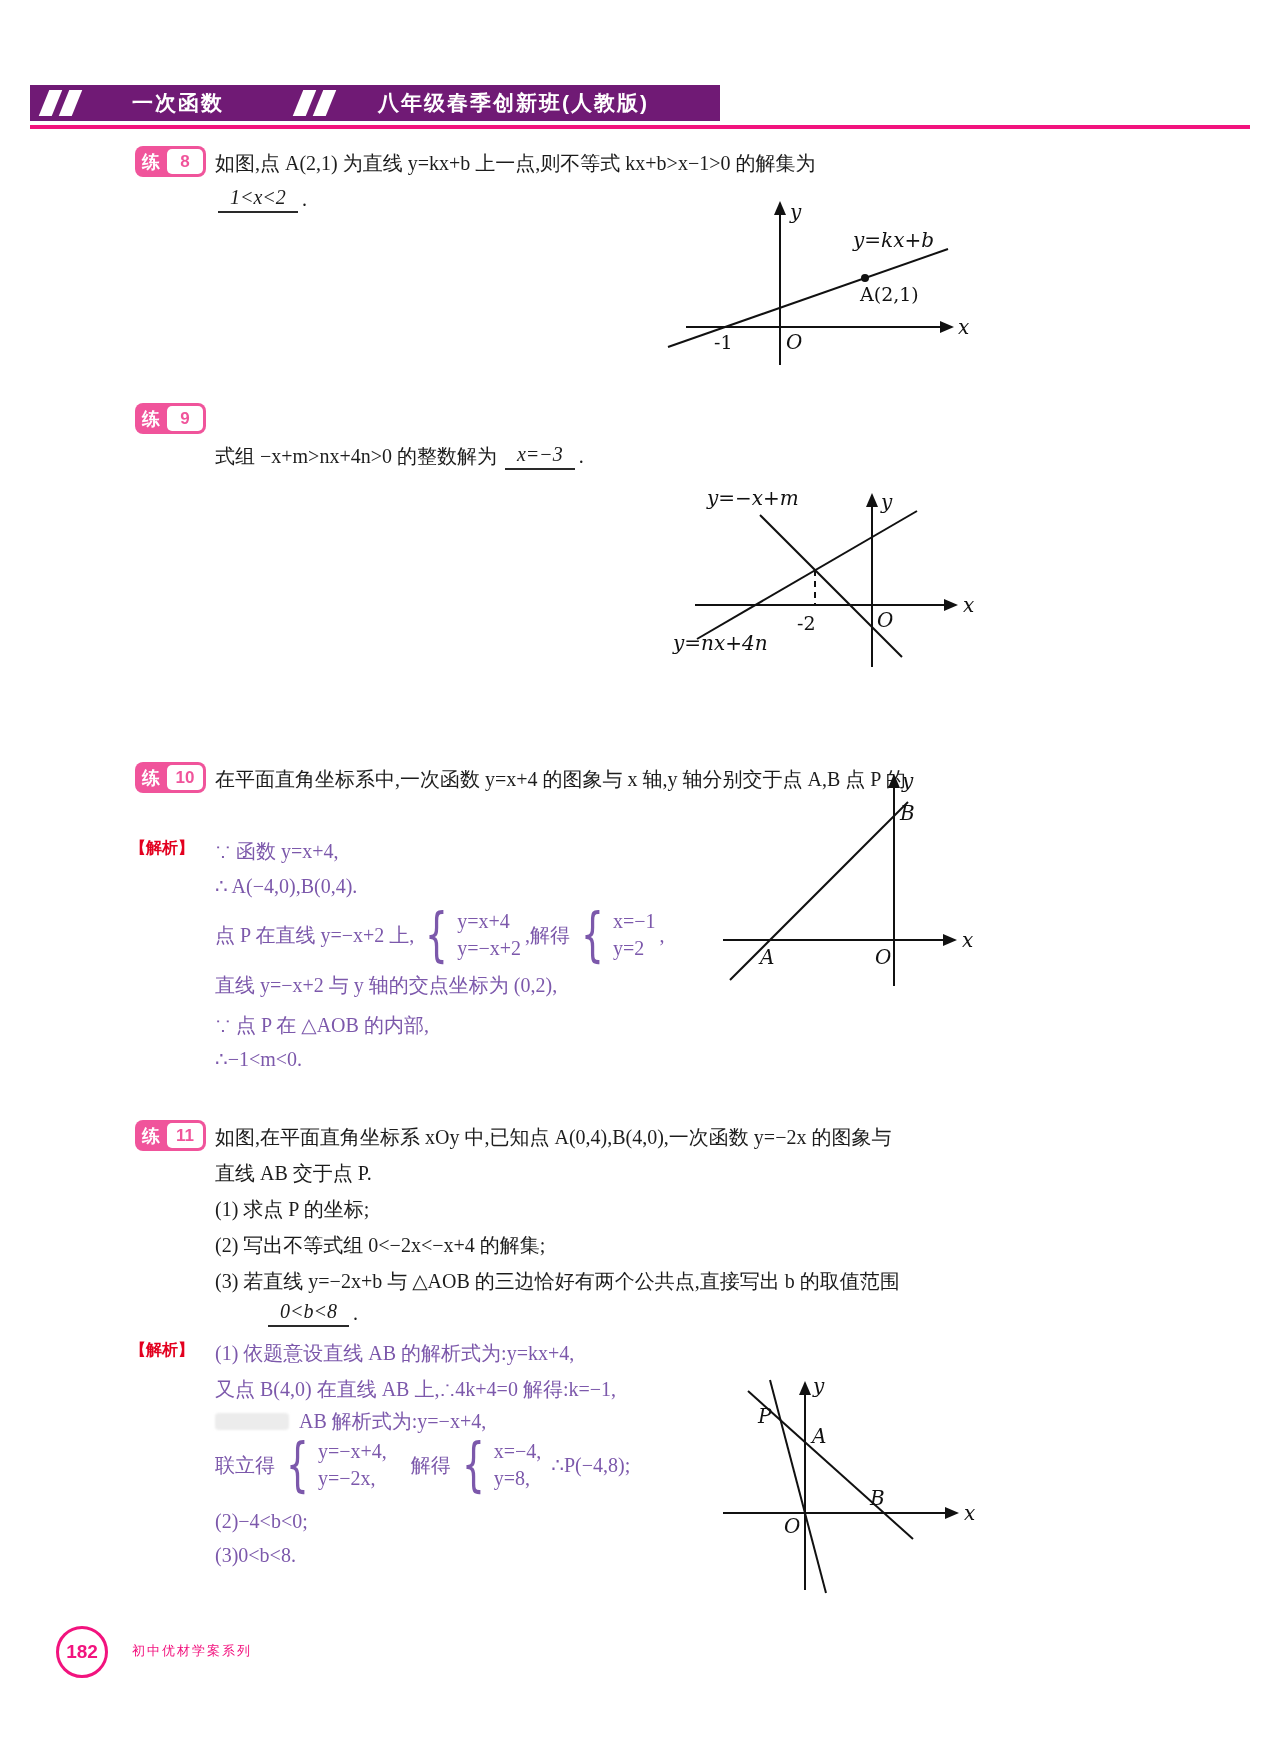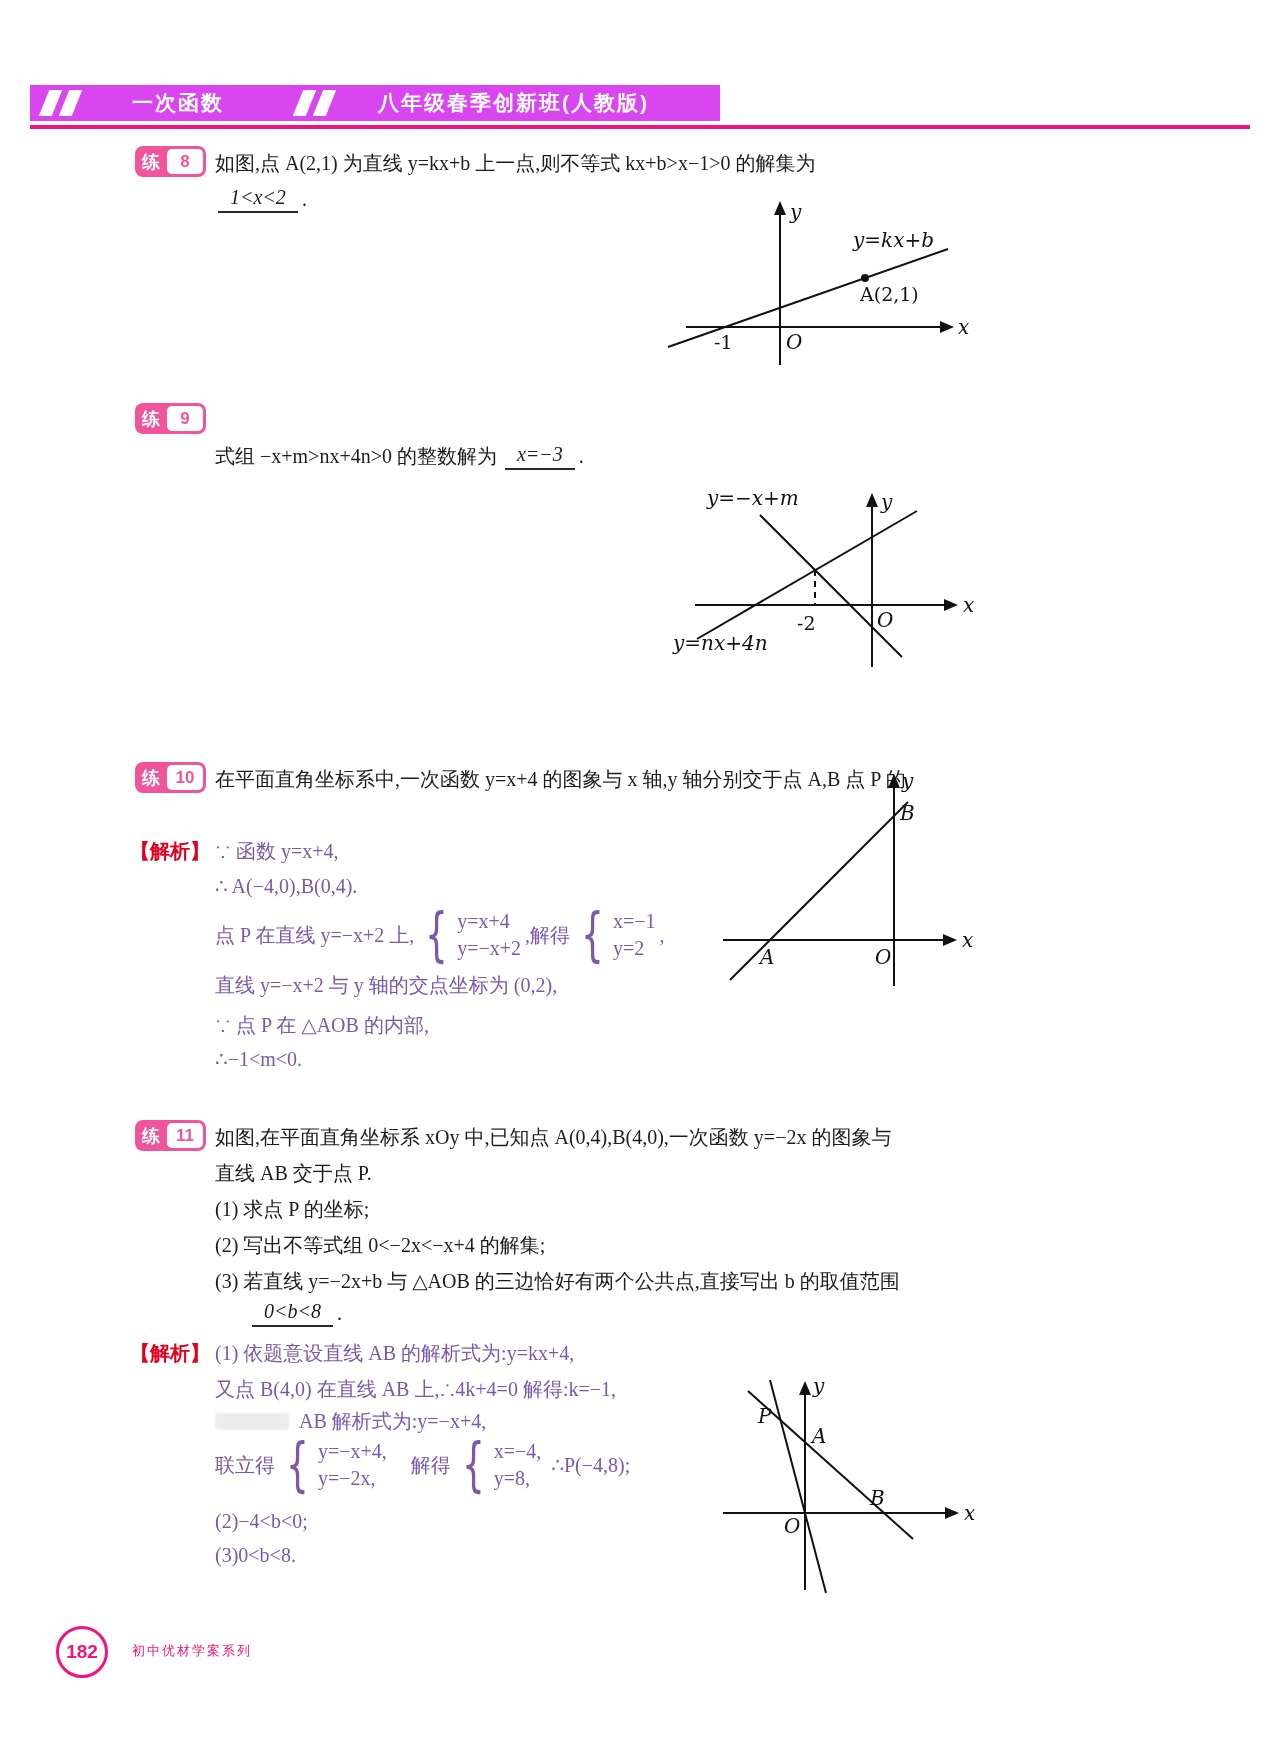--- a/index.html
+++ b/index.html
@@ -4,40 +4,40 @@
 <style>
   * { margin:0; padding:0; box-sizing:border-box; }
   html,body { background:#ffffff; }
   .page {
     position:relative; width:1280px; height:1737px; background:#fff;
     font-family:"Liberation Serif","DejaVu Serif",serif; color:#1c1c1c;
     overflow:hidden;
   }
   
   .banner { position:absolute; left:30px; top:85px; width:690px; height:36px;
-    background:#d946ef; display:flex; align-items:center; }
+    background:#701a75; display:flex; align-items:center; }
   .slash { width:13px; height:26px; background:#fff; transform:skewX(-22deg); margin-right:7px; }
   .slash-group { display:flex; margin-left:14px; }
   .banner-text { color:#fff; font-size:21px; font-weight:bold; letter-spacing:2px;
     font-family:"Liberation Sans","DejaVu Sans",sans-serif; }
   .banner-unit { margin-left:48px; margin-right:60px; }
   .rule { position:absolute; left:30px; top:125px; width:1220px; height:4px; background:#f2137e; }
 
   
   .badge { position:absolute; display:flex; align-items:center; height:31px;
     background:#f0549b; border-radius:8px; padding:3px 3px 3px 0;
     font-family:"Liberation Sans","DejaVu Sans",sans-serif; }
   .badge-tag { color:#fff; font-size:18px; font-weight:bold; padding:0 7px; }
   .badge-num { background:#fff; color:#f0549b; border-radius:5px; min-width:36px;
     text-align:center; font-size:17px; font-weight:bold; height:25px; line-height:25px; padding:0 5px; }
 
   .t { position:absolute; font-size:20px; white-space:nowrap; }
   .u { border-bottom:2px solid #2a2a2a; padding:0 12px 2px 12px;font-style:italic; }
   .sol { color:#7c58ab; }
-  .jiexi { position:absolute; color:#e3001f; font-weight:bold; font-size:20px;
+  .jiexi { position:absolute; color:#e3001f; font-weight:bold; font-size:16px;
     font-family:"Liberation Sans","DejaVu Sans",sans-serif; white-space:nowrap; }
 
   .row { position:absolute; display:flex; align-items:center; white-space:nowrap; font-size:20px; }
   .sys { display:inline-flex; align-items:center; margin:0 4px; }
   .brace { font-size:58px; font-weight:400; line-height:0.9; transform:scaleX(.62);
     font-family:"DejaVu Sans","Liberation Sans",sans-serif; color:inherit; }
   .sys-rows { display:inline-flex; flex-direction:column; line-height:27px; margin-left:2px; }
 
   .smudge { display:inline-block; width:74px; height:17px; background:#ececec;
     border-radius:4px; margin-right:10px; filter:blur(1px); }
@@ -176,21 +176,21 @@
 
   <div class="badge" style="left:135px; top:1120px">
     <span class="badge-tag">练</span>
     <span class="badge-num">11</span>
   </div>
   <div class="t" style="left:215px; top:1124px">如图,在平面直角坐标系 xOy 中,已知点 A(0,4),B(4,0),一次函数 y=−2x 的图象与</div>
   <div class="t" style="left:215px; top:1160px">直线 AB 交于点 P.</div>
   <div class="t" style="left:215px; top:1196px">(1) 求点 P 的坐标;</div>
   <div class="t" style="left:215px; top:1232px">(2) 写出不等式组 0&lt;−2x&lt;−x+4 的解集;</div>
   <div class="t" style="left:215px; top:1268px">(3) 若直线 y=−2x+b 与 △AOB 的三边恰好有两个公共点,直接写出 b 的取值范围</div>
-  <div class="row" style="left:252px; top:1300px">
+  <div class="row" style="left:268px; top:1300px">
     <span class="u">0&lt;b&lt;8</span>
     <span style="margin-left:4px">.</span>
   </div>
 
   <div class="jiexi" style="left:130px; top:1340px">【解析】</div>
   <div class="t sol" style="left:215px; top:1340px">(1) 依题意设直线 AB 的解析式为:y=kx+4,</div>
   <div class="t sol" style="left:215px; top:1376px">又点 B(4,0) 在直线 AB 上,∴4k+4=0 解得:k=−1,</div>
   <div class="row sol" style="left:215px; top:1408px">
     <span class="smudge"></span>
     <span>AB 解析式为:y=−x+4,</span>

